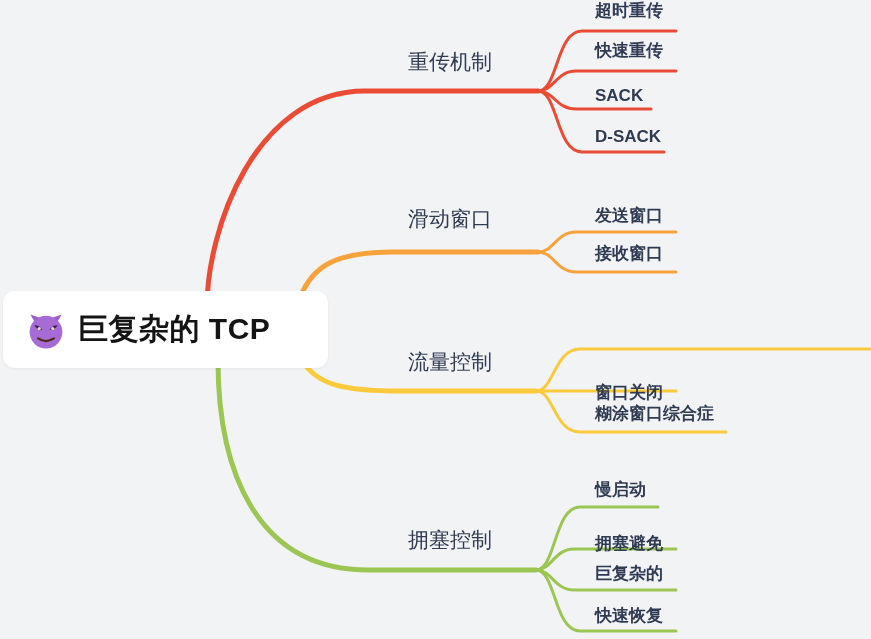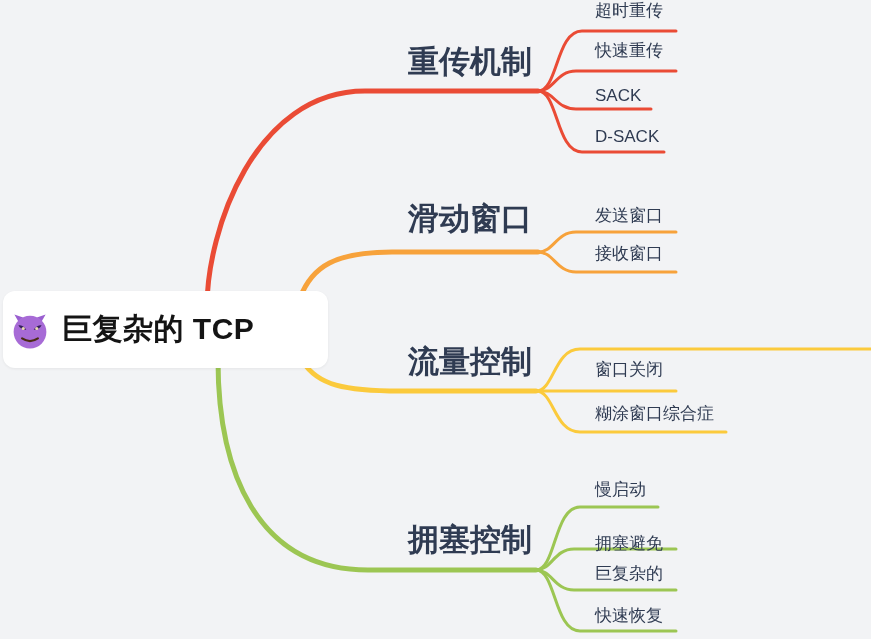--- a/index.html
+++ b/index.html
@@ -13,47 +13,48 @@
   .edges{position:absolute;left:0;top:0;}
   .root-node{
     position:absolute;
     left:3px;top:291px;
     width:325px;height:77px;
     background:#ffffff;
     border-radius:12px;
     box-shadow:0 1px 3px rgba(0,0,0,0.06);
     display:flex;
     align-items:center;
-    padding-left:8px;
+    padding-left:24px;
     box-sizing:border-box;
     gap:13px;
   }
   .root-title{
     font-size:30px;
     font-weight:800;
     color:#141414;
     letter-spacing:0.5px;
     white-space:nowrap;
   }
   .branch-label{
     position:absolute;
     left:408px;
-    font-size:31px;
-    font-weight:bold;
+    font-size:21px;
+    font-weight:normal;
     line-height:30px;
     color:#2f3b52;
     white-space:nowrap;
   }
   .child-label{
     position:absolute;
     left:595px;
     font-size:17px;
     line-height:20px;
     color:#2f3b52;
     white-space:nowrap;
+    font-weight:bold;
   }
   .emoji{display:inline-flex;width:38px;height:38px;}
 </style>
 </head>
 <body>
 
 <div class="canvas">
 
   <svg class="edges" width="871" height="639" viewBox="0 0 871 639">
 
@@ -109,21 +110,21 @@
   <div class="branch-label" style="top:525px">拥塞控制</div>
 
   <div class="child-label" style="top:1px">超时重传</div>
   <div class="child-label" style="top:41px">快速重传</div>
   <div class="child-label" style="top:86px">SACK</div>
   <div class="child-label" style="top:127px">D-SACK</div>
 
   <div class="child-label" style="top:206px">发送窗口</div>
   <div class="child-label" style="top:244px">接收窗口</div>
 
-  <div class="child-label" style="top:360px">窗口关闭</div>
+  <div class="child-label" style="top:383px">窗口关闭</div>
   <div class="child-label" style="top:404px">糊涂窗口综合症</div>
 
   <div class="child-label" style="top:480px">慢启动</div>
   <div class="child-label" style="top:534px">拥塞避免</div>
   <div class="child-label" style="top:564px">巨复杂的</div>
   <div class="child-label" style="top:606px">快速恢复</div>
 
 </div>
 
 </body></html>

